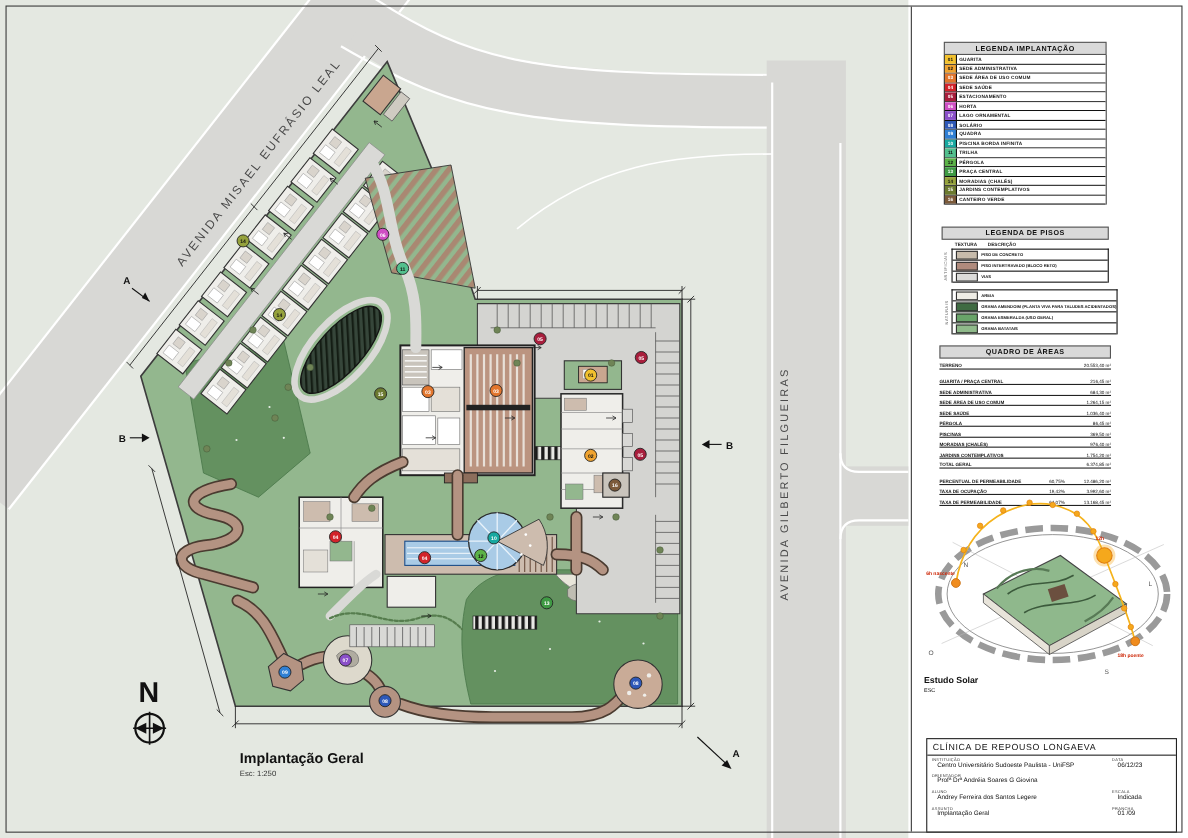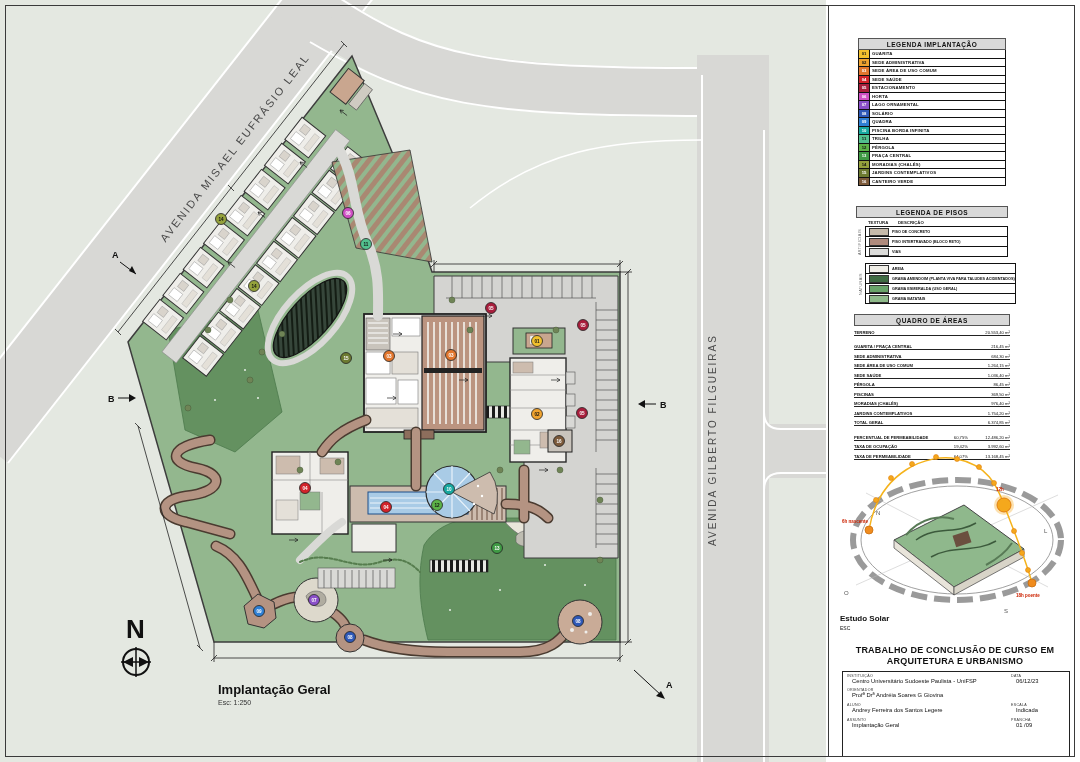--- a/index.html
+++ b/index.html
@@ -677,25 +677,22 @@
     <g font-family="Liberation Sans, sans-serif" font-size="6" fill="#555">
       <text x="40" y="70">N</text>
       <text x="208" y="88">L</text>
       <text x="168" y="168">S</text>
       <text x="8" y="150">O</text>
     </g>
   </svg>
   <div class="es-title">Estudo Solar</div>
   <div class="es-scale">ESC</div>
 
-  <div class="tb-head">
-    <div>TRABALHO DE CONCLUSÃO DE CURSO EM</div>
-    <div>ARQUITETURA E URBANISMO</div>
-  </div>
   <div class="tb-box">
+    <div class="tb-proj">CLÍNICA DE REPOUSO LONGAEVA</div>
     <div class="tb-fields">
       <div class="fld" style="left:4px;top:2px;">
         <div class="l">INSTITUIÇÃO</div>
         <div class="v">Centro Universitário Sudoeste Paulista - UniFSP</div>
       </div>
       <div class="fld" style="left:168px;top:2px;">
         <div class="l">DATA</div>
         <div class="v">06/12/23</div>
       </div>
       <div class="fld" style="left:4px;top:16px;">

